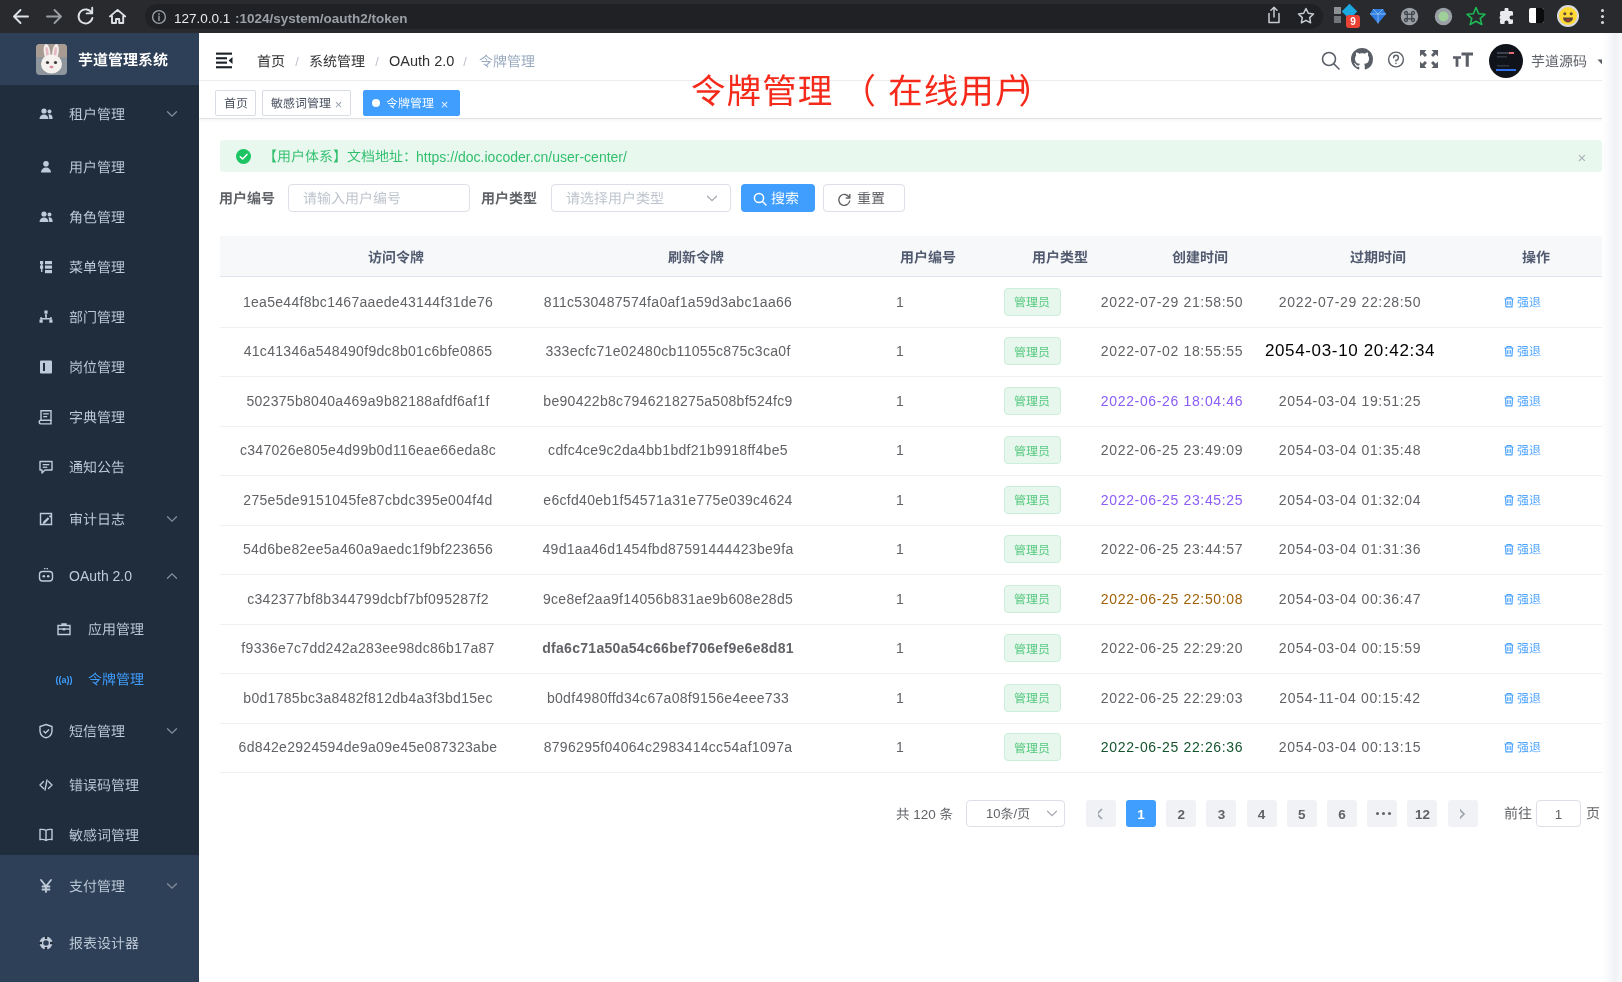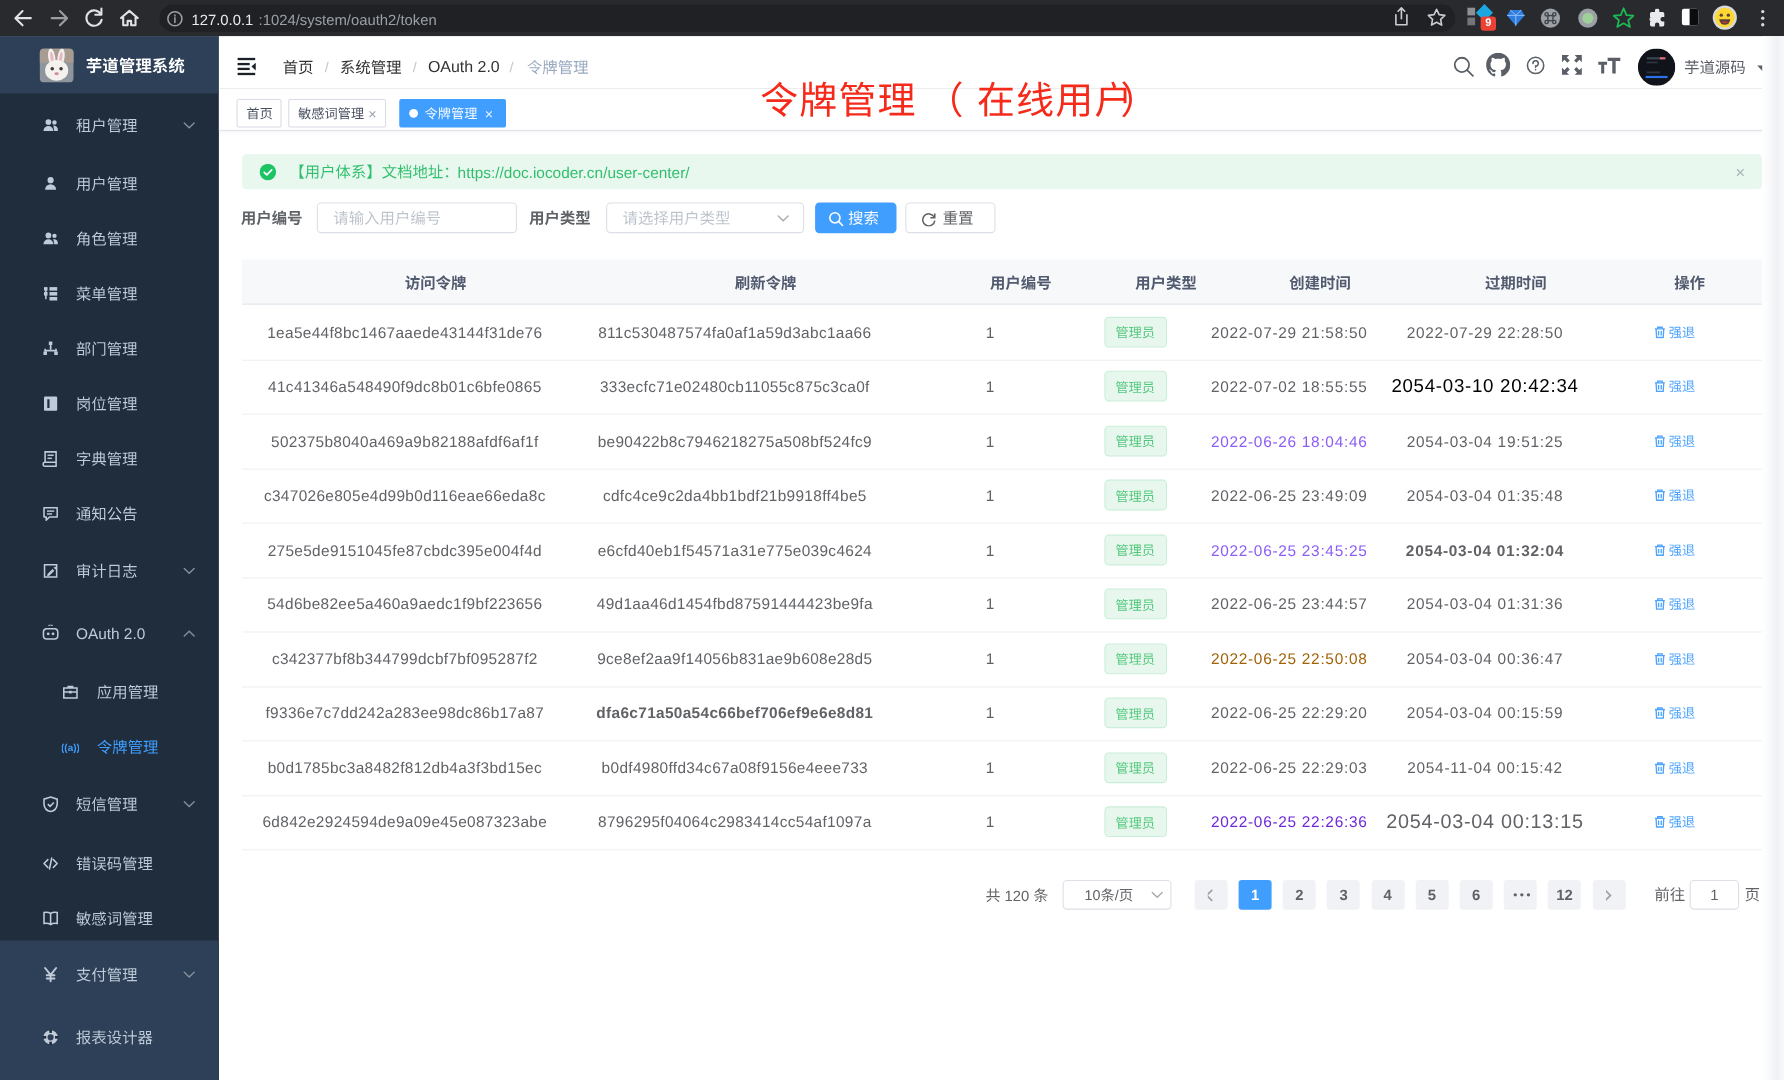--- a/index.html
+++ b/index.html
@@ -116,21 +116,21 @@
 <path d="M47 16.5 H60.5 M54.5 10 L61 16.5 L54.5 23" stroke="#9a9ea3"></path>
 <path d="M91.8 13.2 A7 7 0 1 0 92.4 18 M92.2 7.8 V13.4 H86.6"></path>
 <path d="M110 16.4 L117.6 9.9 L125.2 16.4 M112 15.4 V23 H116 V19 H119.2 V23 H123.2 V15.4"></path>
 </svg>
 <div style="position:absolute;left:145px;top:4px;width:1178px;height:25px;border-radius:12.5px;background:#1f2125"></div>
 <svg width="16" height="16" style="position:absolute;left:151px;top:8.5px" fill="none" stroke="#9aa0a6" stroke-width="1.4">
 <circle cx="8" cy="8" r="6.4"></circle>
       <path d="M8 7.2 V11.4 M8 4.6 V5.6" stroke-linecap="round"></path>
     </svg>
 <div style="position:absolute;left:174.0px;top:17.5px;transform:translate(0,-50%);font-size:13.5px;color:#e8eaed;font-weight:400;white-space:nowrap">127.0.0.1</div>
-<div style="position:absolute;left:235.0px;top:17.5px;transform:translate(0,-50%);font-size:13.5px;color:#9aa0a6;font-weight:400;white-space:nowrap">:1024/system/oauth2/token</div>
+<div style="position:absolute;left:235.0px;top:17.5px;transform:translate(0,-50%);font-size:13.5px;color:#9aa0a6;font-weight:700;white-space:nowrap">:1024/system/oauth2/token</div>
 <svg width="360" height="33" style="position:absolute;left:1260px;top:0" fill="none" stroke="#c7cbd1" stroke-width="1.5" stroke-linecap="round" stroke-linejoin="round">
 <path d="M9 13.5 V22.5 H19 V13.5 M14 17 V7.5 M11 10.2 L14 7.2 L17 10.2"></path>
 <path d="M46 8.5 L48.3 13.3 L53.5 14 L49.7 17.6 L50.6 22.8 L46 20.3 L41.4 22.8 L42.3 17.6 L38.5 14 L43.7 13.3 Z"></path>
 </svg>
 <div style="position:absolute;left:1334px;top:7px;width:7px;height:7px;background:#8d9095"></div>
 <div style="position:absolute;left:1334px;top:16px;width:7px;height:7px;background:#72767b"></div>
 <div style="position:absolute;left:1344px;top:6px;width:11px;height:11px;background:#1ba8e0;transform:rotate(45deg)"></div>
 <div style="position:absolute;left:1346px;top:15px;width:14px;height:13px;background:#ea4336;border-radius:3px;color:#fff;font-size:10px;font-weight:700;text-align:center;line-height:13px">9</div>
 <svg width="18" height="18" style="position:absolute;left:1369px;top:7px">
       <path d="M4 2 L14 2 L17 7 L9 16.5 L1 7 Z" fill="#2f7de1"></path>
@@ -782,21 +782,21 @@
 <div style="position:absolute;left:900.0px;top:499.8px;transform:translate(-50%,-50%);font-size:14.0px;color:#606266;font-weight:400;white-space:nowrap">1</div>
 <div style="position:absolute;left:1003.5px;top:485.8px;width:57px;height:28px;background:#e8f7ed;border:1px solid #c9eed9;border-radius:4px"></div>
 <div style="position:absolute;left:1014.0px;top:494.0px">
     <svg width="36.0" height="12.0" viewBox="0 -880 3000 1000" style="display:block;overflow:visible" fill="#52c77e">
       <use href="#r7ba1" x="0"></use>
       <use href="#r7406" x="1000"></use>
       <use href="#r5458" x="2000"></use>
     </svg>
   </div>
 <div style="position:absolute;left:1172.0px;top:499.8px;transform:translate(-50%,-50%);font-size:14.0px;color:#8b5cf6;font-weight:400;white-space:nowrap;letter-spacing:0.65px">2022-06-25 23:45:25</div>
-<div style="position:absolute;left:1350.0px;top:499.8px;transform:translate(-50%,-50%);font-size:14.0px;color:#606266;font-weight:700;white-space:nowrap;letter-spacing:0.65px">2054-03-04 01:32:04</div>
+<div style="position:absolute;left:1350.0px;top:499.8px;transform:translate(-50%,-50%);font-size:14.0px;color:#606266;font-weight:400;white-space:nowrap;letter-spacing:0.65px">2054-03-04 01:32:04</div>
 <svg width="12" height="12" style="position:absolute;left:1503.0px;top:493.8px" fill="none" stroke="#4ba2ff" stroke-width="1.2">
     <path d="M1.5 3 H10.5 M4 3 V1.5 H8 V3 M2.5 3 L3 10.8 H9 L9.5 3 M4.8 5 V9 M7.2 5 V9"></path>
   </svg>
 <div style="position:absolute;left:1517.0px;top:493.5px">
     <svg width="24.0" height="12.0" viewBox="0 -880 2000 1000" style="display:block;overflow:visible" fill="#4ba2ff">
       <use href="#r5f3a" x="0"></use>
       <use href="#r9000" x="1000"></use>
     </svg>
   </div>
 <div style="position:absolute;left:220px;top:574.0px;width:1382px;height:1px;background:#eef0f4"></div>
@@ -896,22 +896,22 @@
 <div style="position:absolute;left:668.0px;top:747.2px;transform:translate(-50%,-50%);font-size:14.0px;color:#606266;font-weight:400;white-space:nowrap;letter-spacing:0.30px">8796295f04064c2983414cc54af1097a</div>
 <div style="position:absolute;left:900.0px;top:747.2px;transform:translate(-50%,-50%);font-size:14.0px;color:#606266;font-weight:400;white-space:nowrap">1</div>
 <div style="position:absolute;left:1003.5px;top:733.2px;width:57px;height:28px;background:#e8f7ed;border:1px solid #c9eed9;border-radius:4px"></div>
 <div style="position:absolute;left:1014.0px;top:741.5px">
     <svg width="36.0" height="12.0" viewBox="0 -880 3000 1000" style="display:block;overflow:visible" fill="#52c77e">
       <use href="#r7ba1" x="0"></use>
       <use href="#r7406" x="1000"></use>
       <use href="#r5458" x="2000"></use>
     </svg>
   </div>
-<div style="position:absolute;left:1172.0px;top:747.2px;transform:translate(-50%,-50%);font-size:14.0px;color:#6d28d9;font-weight:400;white-space:nowrap;letter-spacing:0.65px">2022-06-25 22:26:36</div>
-<div style="position:absolute;left:1350.0px;top:747.2px;transform:translate(-50%,-50%);font-size:18px;color:#606266;font-weight:400;white-space:nowrap;letter-spacing:0.65px">2054-03-04 00:13:15</div>
+<div style="position:absolute;left:1172.0px;top:747.2px;transform:translate(-50%,-50%);font-size:14.0px;color:#14532d;font-weight:400;white-space:nowrap;letter-spacing:0.65px">2022-06-25 22:26:36</div>
+<div style="position:absolute;left:1350.0px;top:747.2px;transform:translate(-50%,-50%);font-size:14.0px;color:#606266;font-weight:400;white-space:nowrap;letter-spacing:0.65px">2054-03-04 00:13:15</div>
 <svg width="12" height="12" style="position:absolute;left:1503.0px;top:741.2px" fill="none" stroke="#4ba2ff" stroke-width="1.2">
     <path d="M1.5 3 H10.5 M4 3 V1.5 H8 V3 M2.5 3 L3 10.8 H9 L9.5 3 M4.8 5 V9 M7.2 5 V9"></path>
   </svg>
 <div style="position:absolute;left:1517.0px;top:741.0px">
     <svg width="24.0" height="12.0" viewBox="0 -880 2000 1000" style="display:block;overflow:visible" fill="#4ba2ff">
       <use href="#r5f3a" x="0"></use>
       <use href="#r9000" x="1000"></use>
     </svg>
   </div>
 <div style="position:absolute;left:896px;top:806.5px">

